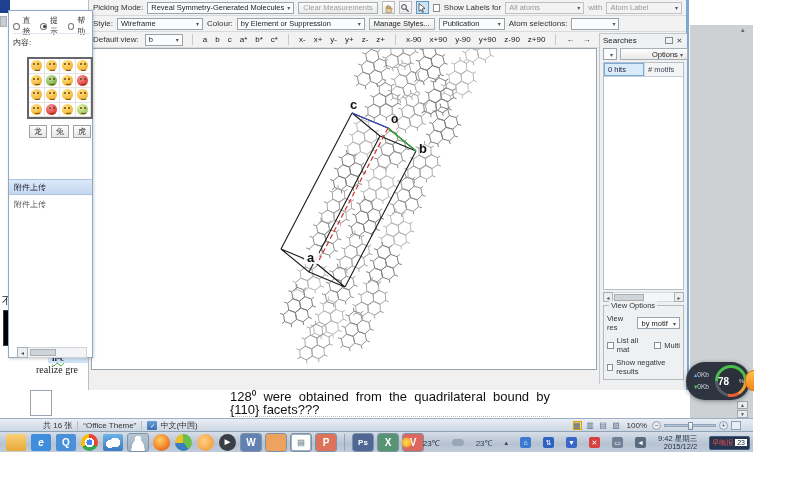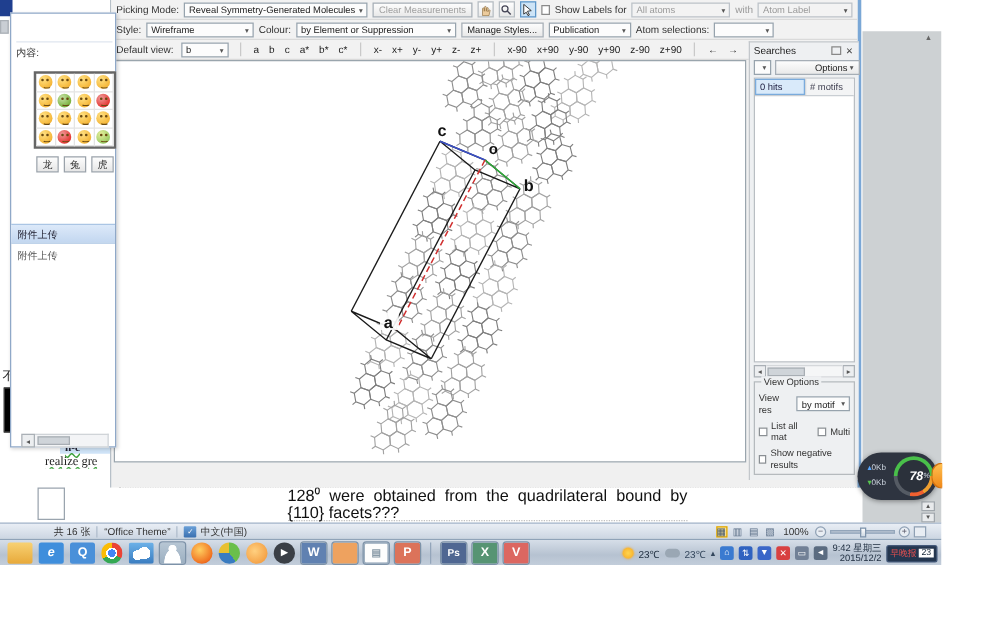--- a/index.html
+++ b/index.html
@@ -137,36 +137,36 @@
   .icon-word { background:#2b5797; }
   .icon-orangeapp { background:#e8832a; }
   .icon-docapp { background:#fdfdfd; border:1px solid #9fb0c0; color:#8a9ba8; font-size:8px; }
   .icon-ppt { background:#d04423; }
   .icon-ps { background:#14356e; font-size:8px; }
   .icon-excel { background:#1e7145; }
   .icon-video { background:#d0342c; }
   .tb-group-sep { width:1px; height:17px; background:#93a5ba; margin:0 3px; }
 
   
-  #tray { position:absolute; right:3px; top:0; height:21px; display:flex; align-items:center; gap:4px; font-size:8px; color:#1d2c3e; }
+  #tray { position:absolute; right:3px; top:0; height:21px; display:flex; align-items:center; gap:12px; font-size:8px; color:#1d2c3e; }
   .tray-ico { width:11px; height:11px; border-radius:2px; display:inline-flex; align-items:center; justify-content:center; font-size:7px; color:#fff; }
   #tray-clock { text-align:right; font-size:7.5px; line-height:8px; color:#1d2c3e; }
   #tray-badge { display:flex; align-items:center; gap:2px; background:#24364f; border:1px solid #44597a; border-radius:2px; padding:1px 2px; }
   #tray-badge .btxt { color:#e85050; font-size:7px; }
   #tray-badge .bnum { background:#fff; color:#123; font-size:7px; padding:0 2px; }
 
   
   #net-widget { position:absolute; left:686px; top:362px; width:64px; height:38px; z-index:7;
     background:#2e3440; border-radius:19px; box-shadow:0 1px 4px rgba(0,0,0,.4); }
   .nw-rows { position:absolute; left:8px; top:7px; font-size:6.5px; color:#cdd5df; line-height:12px; white-space:nowrap; }
   .nw-rows .up { color:#5aa8ff; } .nw-rows .dn { color:#58c650; }
   #nw-ring { position:absolute; right:3px; top:3px; width:32px; height:32px; border-radius:50%;
     background:conic-gradient(from -90deg, #49c04a 0 50%, #f0a030 50% 66%, #f06030 66% 78%, #555b64 78% 100%); }
   #nw-inner { position:absolute; left:3px; top:3px; width:26px; height:26px; border-radius:50%;
-    background:#2b313b; display:flex; align-items:center; justify-content:flex-end; color:#fff;font-style:italic; }
+    background:#2b313b; display:flex; align-items:center; justify-content:space-between; color:#fff; }
   #nw-inner .pv { font-size:10px; font-weight:bold; } #nw-inner .pu { font-size:6px; color:#cfd6e0; }
   #orange-tab { position:absolute; left:745px; top:370px; width:9px; height:21px; z-index:7;
     border-radius:10px 0 0 10px; background:linear-gradient(#ffc050,#f08818); border:1px solid #d07010; border-right:none; }
   .strip-btns { position:absolute; left:737px; top:401px; z-index:6; }
   .strip-btn { width:11px; height:8px; border:1px solid #a0a6ac; background:#e8eaec; font-size:5px; color:#555;
     display:flex; align-items:center; justify-content:center; }
 </style>
 </head>
 <body>
 
@@ -416,20 +416,28 @@
         <div class="sp-row" style="margin-bottom:0;">
           <span class="sp-cb"></span>
           <span>Show negative results</span>
         </div>
       </div>
     </div>
 
   </div>
 
   <div id="chat-window">
+    <div style="position:absolute;left:4px;top:4px;display:flex;align-items:center;gap:3px;">
+      <span class="radio"></span>
+      <span>直接</span>
+      <span class="radio on"></span>
+      <span>提示</span>
+      <span class="radio"></span>
+      <span>帮助</span>
+    </div>
     <div style="position:absolute;left:4px;top:22px;border-top:1px solid #dfe6ef;width:77px;padding-top:3px;">内容:</div>
 
     <div id="emoji-panel">
       <span class="emoji-cell">
           <span class="face"></span>
         </span>
       <span class="emoji-cell">
           <span class="face"></span>
         </span>
       <span class="emoji-cell">

